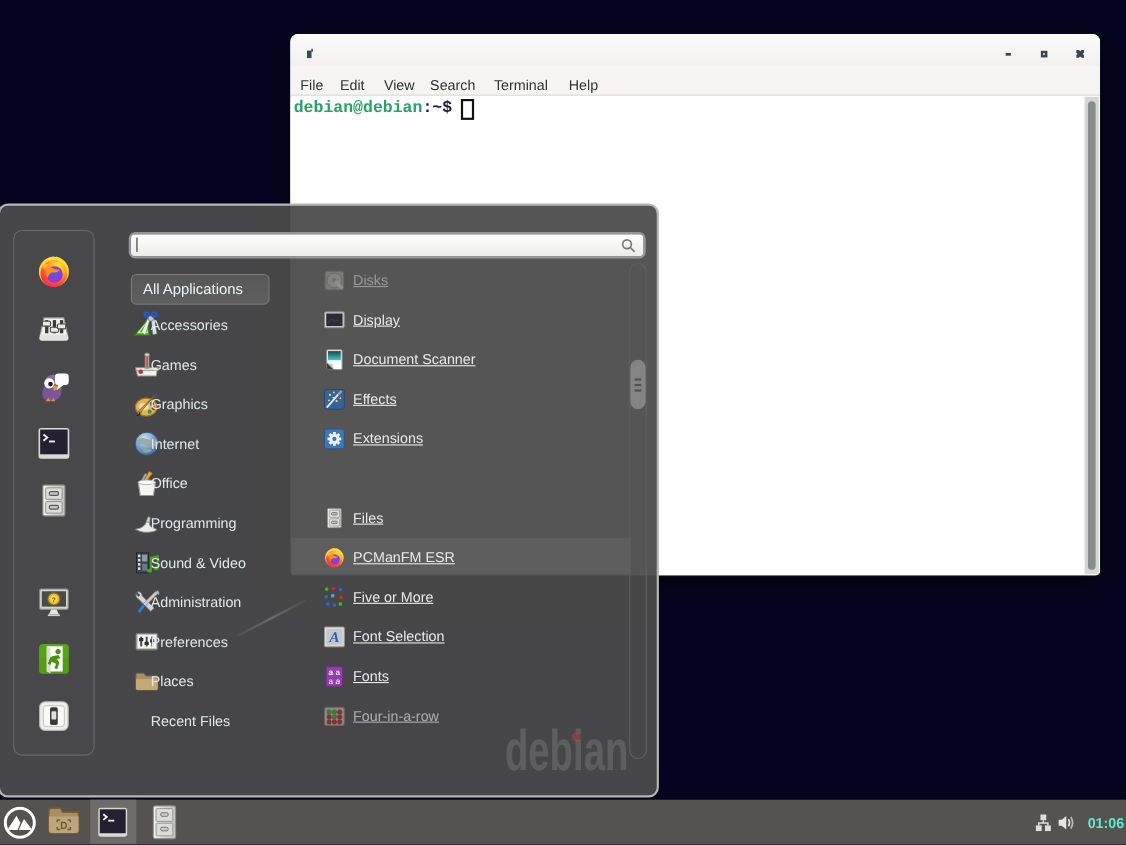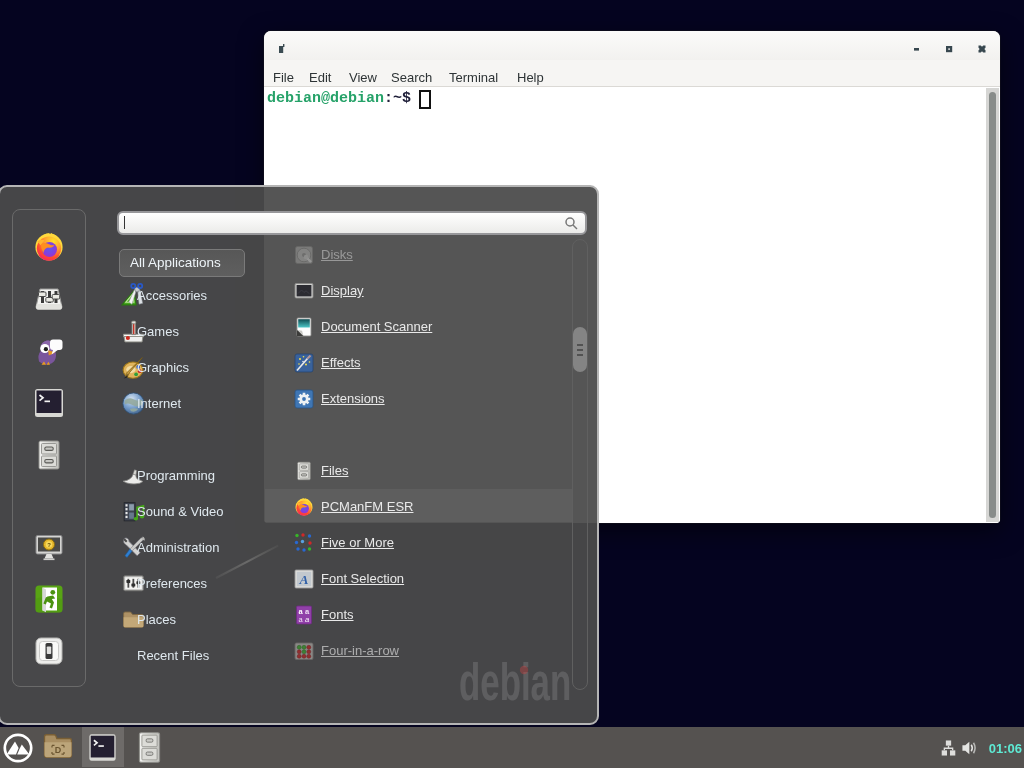--- a/index.html
+++ b/index.html
@@ -246,20 +246,29 @@
       <div class="ct">Graphics</div>
     </div>
     <div class="catrow" style="top:199px">
       <div class="ci" id="c-net"><svg viewBox="0 0 24 24">
 <circle cx="12" cy="12" r="10.2" fill="url(#gl)" stroke="#2f4f74" stroke-width="0.8"></circle>
 <path d="M3.5 9 Q8 5.5 12 7.8 Q16.5 10.2 20.5 7.8 L20.8 13 Q15.5 16.5 11 13.5 Q6.8 10.8 3.6 13 Z" fill="#93a89d" opacity="0.9"></path>
 <path d="M8.5 17.5 Q12 15.5 16.5 17.3 Q14 20.8 9.8 19.5 Z" fill="#93a89d" opacity="0.9"></path>
 </svg></div>
       <div class="ct">Internet</div>
     </div>
+    <div class="catrow" style="top:235px">
+      <div class="ci" id="c-office"><svg viewBox="0 0 24 24">
+<path d="M14 1.5 L16.8 3.2 L10 12.5 L8 11.2 Z" fill="#e8a63c" stroke="#9a6d15" stroke-width="0.6"></path>
+<path d="M10.3 3 L12.5 4.2 L7.2 12.8 L5.8 11.8 Z" fill="#a2a8ae" stroke="#5e666e" stroke-width="0.6"></path>
+<path d="M4.5 11 L19.5 11 L17.8 22.5 L6.2 22.5 Z" fill="#f4f4f2" stroke="#96968e" stroke-width="1"></path>
+<ellipse cx="12" cy="11" rx="7.5" ry="2" fill="#fcfcfa" stroke="#aeaeac" stroke-width="0.8"></ellipse>
+</svg></div>
+      <div class="ct">Office</div>
+    </div>
     <div class="catrow" style="top:271px">
       <div class="ci" id="c-prog"><svg viewBox="0 0 24 24">
 <path d="M2 17.5 Q10 16.5 11.8 10.5 L14.4 11.5 Q13.8 15.5 18.5 16.5 L21 17.8 L18 19.4 Q8.5 21.5 2 17.5 Z" fill="#ececea" stroke="#8a8a88" stroke-width="0.8"></path>
 <path d="M11.5 10.8 L13 6.5 L15 7.2 L14.4 11.6 Z" fill="#d8d8d4" stroke="#808080" stroke-width="0.6"></path>
 </svg></div>
       <div class="ct">Programming</div>
     </div>
     <div class="catrow" style="top:307px">
       <div class="ci" id="c-sound"><svg viewBox="0 0 24 24">
 <rect x="3" y="3.5" width="10.5" height="17.5" fill="#3e4450" stroke="#23262b" stroke-width="0.8"></rect>

